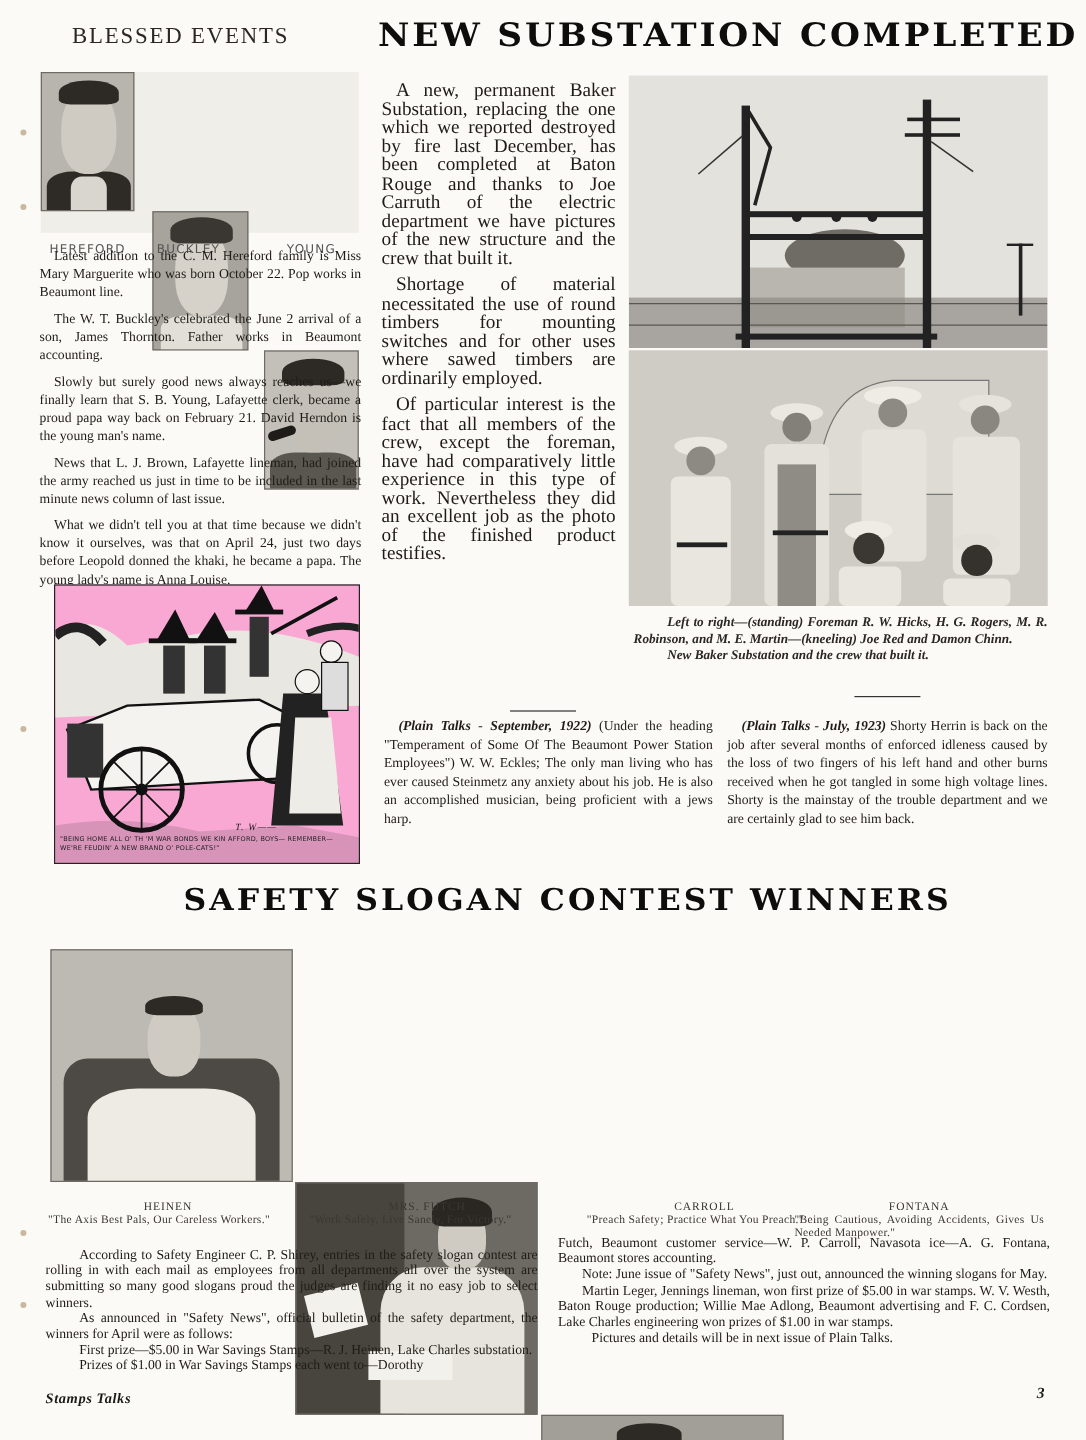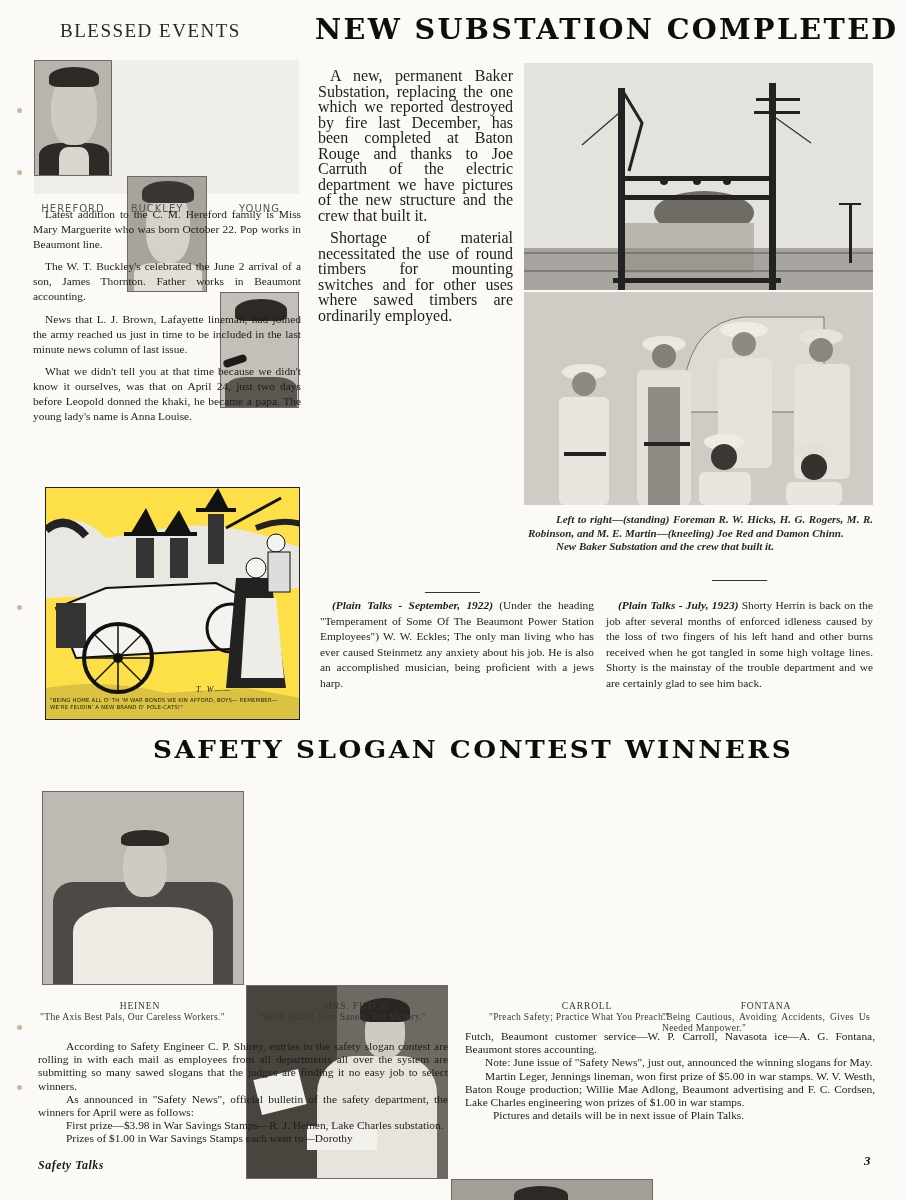--- a/index.html
+++ b/index.html
@@ -53,25 +53,26 @@
     <div class="face" style="left:18px;top:16px;width:46px;height:68px;background:#c4c0b8;"></div>
     <div class="hair" style="left:14px;top:6px;width:52px;height:22px;"></div>
     <div class="abs" style="left:2px;top:64px;width:24px;height:8px;background:#1e1c19;border-radius:4px;transform:rotate(-18deg);"></div>
   </div>
   <div class="caption-name abs" style="left:186px;top:120px;width:79px;">YOUNG</div>
 </div>
 
 <div class="abs body-text" style="left:33px;top:207px;width:268px;">
   <p>Latest addition to the C. M. Hereford family is Miss Mary Marguerite who was born October 22. Pop works in Beaumont line.</p>
   <p>The W. T. Buckley's celebrated the June 2 arrival of a son, James Thornton. Father works in Beaumont accounting.</p>
+  <p>Slowly but surely good news always reaches us—we finally learn that S. B. Young, Lafayette clerk, became a proud papa way back on February 21. David Herndon is the young man's name.</p>
   <p>News that L. J. Brown, Lafayette lineman, had joined the army reached us just in time to be included in the last minute news column of last issue.</p>
   <p>What we didn't tell you at that time because we didn't know it ourselves, was that on April 24, just two days before Leopold donned the khaki, he became a papa. The young lady's name is Anna Louise.</p>
 </div>
 
-<div class="abs" style="left:45px;top:487px;width:255px;height:233px;border:1.5px solid #222;background:#fde047;overflow:hidden;">
+<div class="abs" style="left:45px;top:487px;width:255px;height:233px;border:1.5px solid #222;background:#f9a8d4;overflow:hidden;">
   <svg width="255" height="233" viewBox="0 0 255 233">
     <path d="M0 40 Q30 20 60 50 L120 40 Q180 30 255 60 L255 100 L0 110 Z" fill="#e9e7e1"></path>
     <path d="M0 42 Q20 25 40 48" stroke="#222" stroke-width="8" fill="none"></path>
     <path d="M210 40 Q235 30 255 36" stroke="#222" stroke-width="6" fill="none"></path>
 
     <path d="M10 120 L60 100 L170 95 L200 110 L200 160 L30 170 Z" fill="#f4f3ef" stroke="#111" stroke-width="2"></path>
     <rect x="10" y="115" width="30" height="45" fill="#333"></rect>
 
     <circle cx="72" cy="170" r="34" fill="none" stroke="#111" stroke-width="4"></circle>
     <circle cx="72" cy="170" r="5" fill="#111"></circle>
@@ -105,20 +106,21 @@
   </svg>
   <div class="abs serif" style="left:150px;top:197px;font-size:8px;letter-spacing:1px;font-style:italic;">T. W——</div>
   <div class="abs" style="left:4px;top:209px;width:245px;font-family:'DejaVu Sans','Liberation Sans',sans-serif;font-size:5.4px;line-height:7px;letter-spacing:0.2px;color:#222;">"BEING HOME ALL O' TH 'M WAR BONDS WE KIN AFFORD, BOYS— REMEMBER— WE'RE FEUDIN' A NEW BRAND O' POLE-CATS!"</div>
 </div>
 
 <div class="abs stencil" style="left:315px;top:14px;font-size:27px;letter-spacing:2.2px;white-space:nowrap;transform:scaleX(1.06);transform-origin:left;">NEW SUBSTATION COMPLETED</div>
 
 <div class="abs body-text" style="left:318px;top:68px;width:195px;font-size:16px;line-height:15.5px;">
   <p>A new, permanent Baker Substation, replacing the one which we reported destroyed by fire last December, has been completed at Baton Rouge and thanks to Joe Carruth of the electric department we have pictures of the new structure and the crew that built it.</p>
   <p>Shortage of material necessitated the use of round timbers for mounting switches and for other uses where sawed timbers are ordinarily employed.</p>
+  <p>Of particular interest is the fact that all members of the crew, except the foreman, have had comparatively little experience in this type of work. Nevertheless they did an excellent job as the photo of the finished product testifies.</p>
 </div>
 
 <div class="abs" style="left:524px;top:63px;width:349px;height:227px;background:#e3e1dc;overflow:hidden;">
   <svg width="349" height="227" viewBox="0 0 349 227">
     <rect x="0" y="0" width="349" height="227" fill="#e4e2dd"></rect>
     <ellipse cx="180" cy="150" rx="50" ry="22" fill="#6f6c66"></ellipse>
     <rect x="100" y="160" width="130" height="50" fill="#b9b6af"></rect>
     <rect x="0" y="185" width="349" height="42" fill="#8f8c86" opacity="0.7"></rect>
     <g stroke="#5a5751" stroke-width="1">
       <line x1="0" y1="190" x2="349" y2="190"></line>
@@ -228,26 +230,26 @@
 <div class="abs slogan-cap" style="left:462px;top:1000px;width:196px;margin-left:27px;">
   <span class="nm">CARROLL</span>
   <span>"Preach Safety; Practice What You Preach."</span>
 </div>
 <div class="abs slogan-cap" style="left:662px;top:1000px;width:208px;font-family:Liberation Serif, serif;">
   <span class="nm">FONTANA</span>
   <span>"Being Cautious, Avoiding Accidents, Gives Us Needed Manpower."</span>
 </div>
 
 <div class="abs body-text" style="left:38px;top:1040px;width:410px;font-size:11.4px;line-height:13.2px;">
-  <p style="text-indent:28px;margin:0;">According to Safety Engineer C. P. Shirey, entries in the safety slogan contest are rolling in with each mail as employees from all departments all over the system are submitting so many sawed slogans that the judges are finding it no easy job to select winners.</p>
+  <p style="text-indent:28px;margin:0;">According to Safety Engineer C. P. Shirey, entries in the safety slogan contest are rolling in with each mail as employees from all departments all over the system are submitting so many good slogans proud the judges are finding it no easy job to select winners.</p>
   <p style="text-indent:28px;margin:0;">As announced in "Safety News", official bulletin of the safety department, the winners for April were as follows:</p>
-  <p style="text-indent:28px;margin:0;">First prize—$3.98 in War Savings Stamps—R. J. Heinen, Lake Charles substation.</p>
+  <p style="text-indent:28px;margin:0;">First prize—$5.00 in War Savings Stamps—R. J. Heinen, Lake Charles substation.</p>
   <p style="text-indent:28px;margin:0;">Prizes of $1.00 in War Savings Stamps each went to—Dorothy</p>
 </div>
 <div class="abs body-text" style="left:465px;top:1030px;width:410px;font-size:11.4px;line-height:13.2px;">
   <p style="text-indent:0;margin:0;">Futch, Beaumont customer service—W. P. Carroll, Navasota ice—A. G. Fontana, Beaumont stores accounting.</p>
   <p style="text-indent:20px;margin:0;">Note: June issue of "Safety News", just out, announced the winning slogans for May.</p>
   <p style="text-indent:20px;margin:0;">Martin Leger, Jennings lineman, won first prize of $5.00 in war stamps. W. V. Westh, Baton Rouge production; Willie Mae Adlong, Beaumont advertising and F. C. Cordsen, Lake Charles engineering won prizes of $1.00 in war stamps.</p>
   <p style="text-indent:28px;margin:0;">Pictures and details will be in next issue of Plain Talks.</p>
 </div>
 
-<div class="abs serif" style="left:38px;top:1158px;font-size:12px;font-style:italic;font-weight:bold;letter-spacing:0.5px;">Safety Talks</div>
+<div class="abs serif" style="left:38px;top:1158px;font-size:12px;font-style:italic;font-weight:bold;letter-spacing:0.5px;">Stamps Talks</div>
 <div class="abs serif" style="left:864px;top:1153px;font-size:13px;font-style:italic;font-weight:bold;">3</div>
 
 </body></html>

